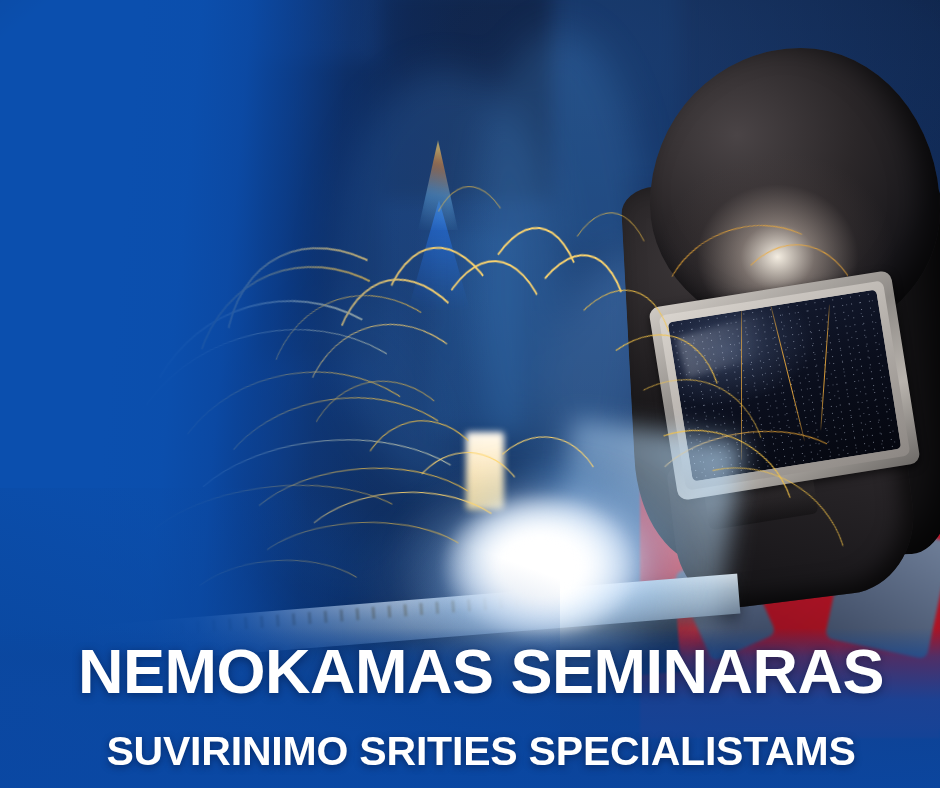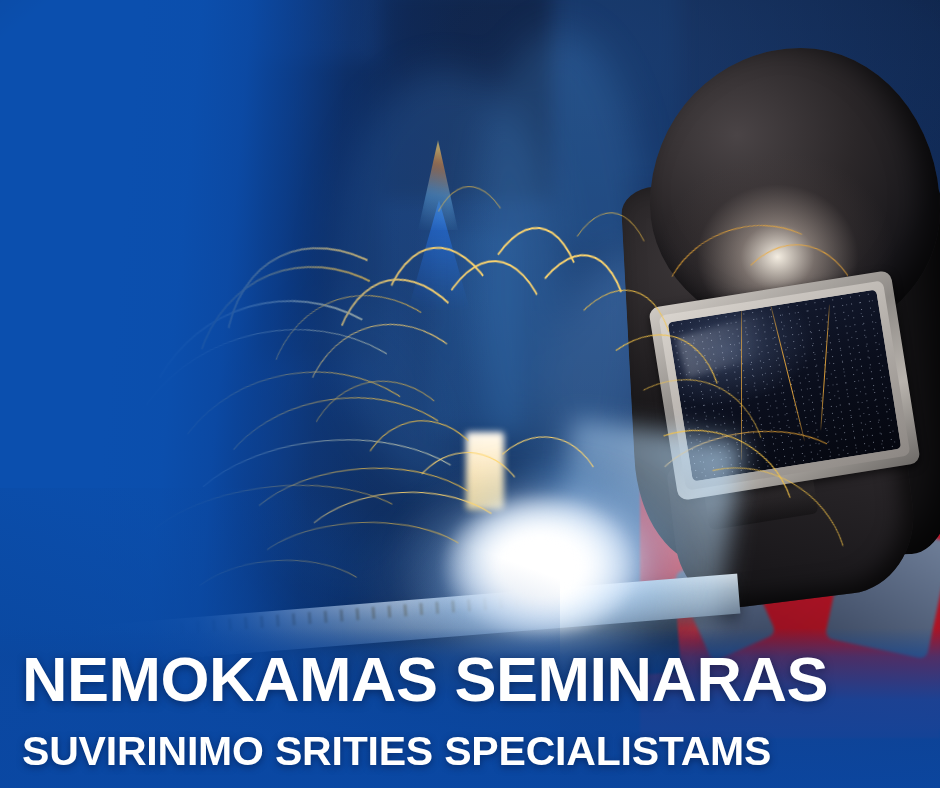--- a/index.html
+++ b/index.html
@@ -8,20 +8,21 @@
     background:#000;
     font-family:"Liberation Sans", sans-serif;
     overflow:hidden;
   }
 
   #banner {
     position:relative;
     width:940px; height:788px;
     overflow:hidden;
     background:#07193a;
+    text-align:center;
   }
 
   
   .layer { position:absolute; inset:0; }
 
   
   .bg-base {
     background:
       radial-gradient(120% 90% at 62% 8%,  rgba(40,80,140,.55) 0%, rgba(12,32,70,0) 55%),
       radial-gradient(70% 60% at 86% 92%,  rgba(120,20,30,.40) 0%, rgba(12,32,70,0) 60%),
@@ -243,21 +244,21 @@
     color:#fff;
     font-size:63px; font-weight:700;
     letter-spacing:-0.5px; line-height:1.0;
     text-shadow:0 2px 8px rgba(0,20,60,.55);
     white-space:nowrap;
   }
   #subtitle {
     color:#fff;
     font-size:41px; font-weight:700;
     letter-spacing:-0.2px; line-height:1.0;
-    margin-top:20px;
+    margin-top:28px;
     text-shadow:0 2px 7px rgba(0,20,60,.55);
     white-space:nowrap;
   }
 
   
   .blue-wash {
     position:absolute; inset:0;
     background:linear-gradient(95deg,
       #0b4fae 0%, #0b4fae 14%,
       rgba(11,79,174,.985) 20%,

